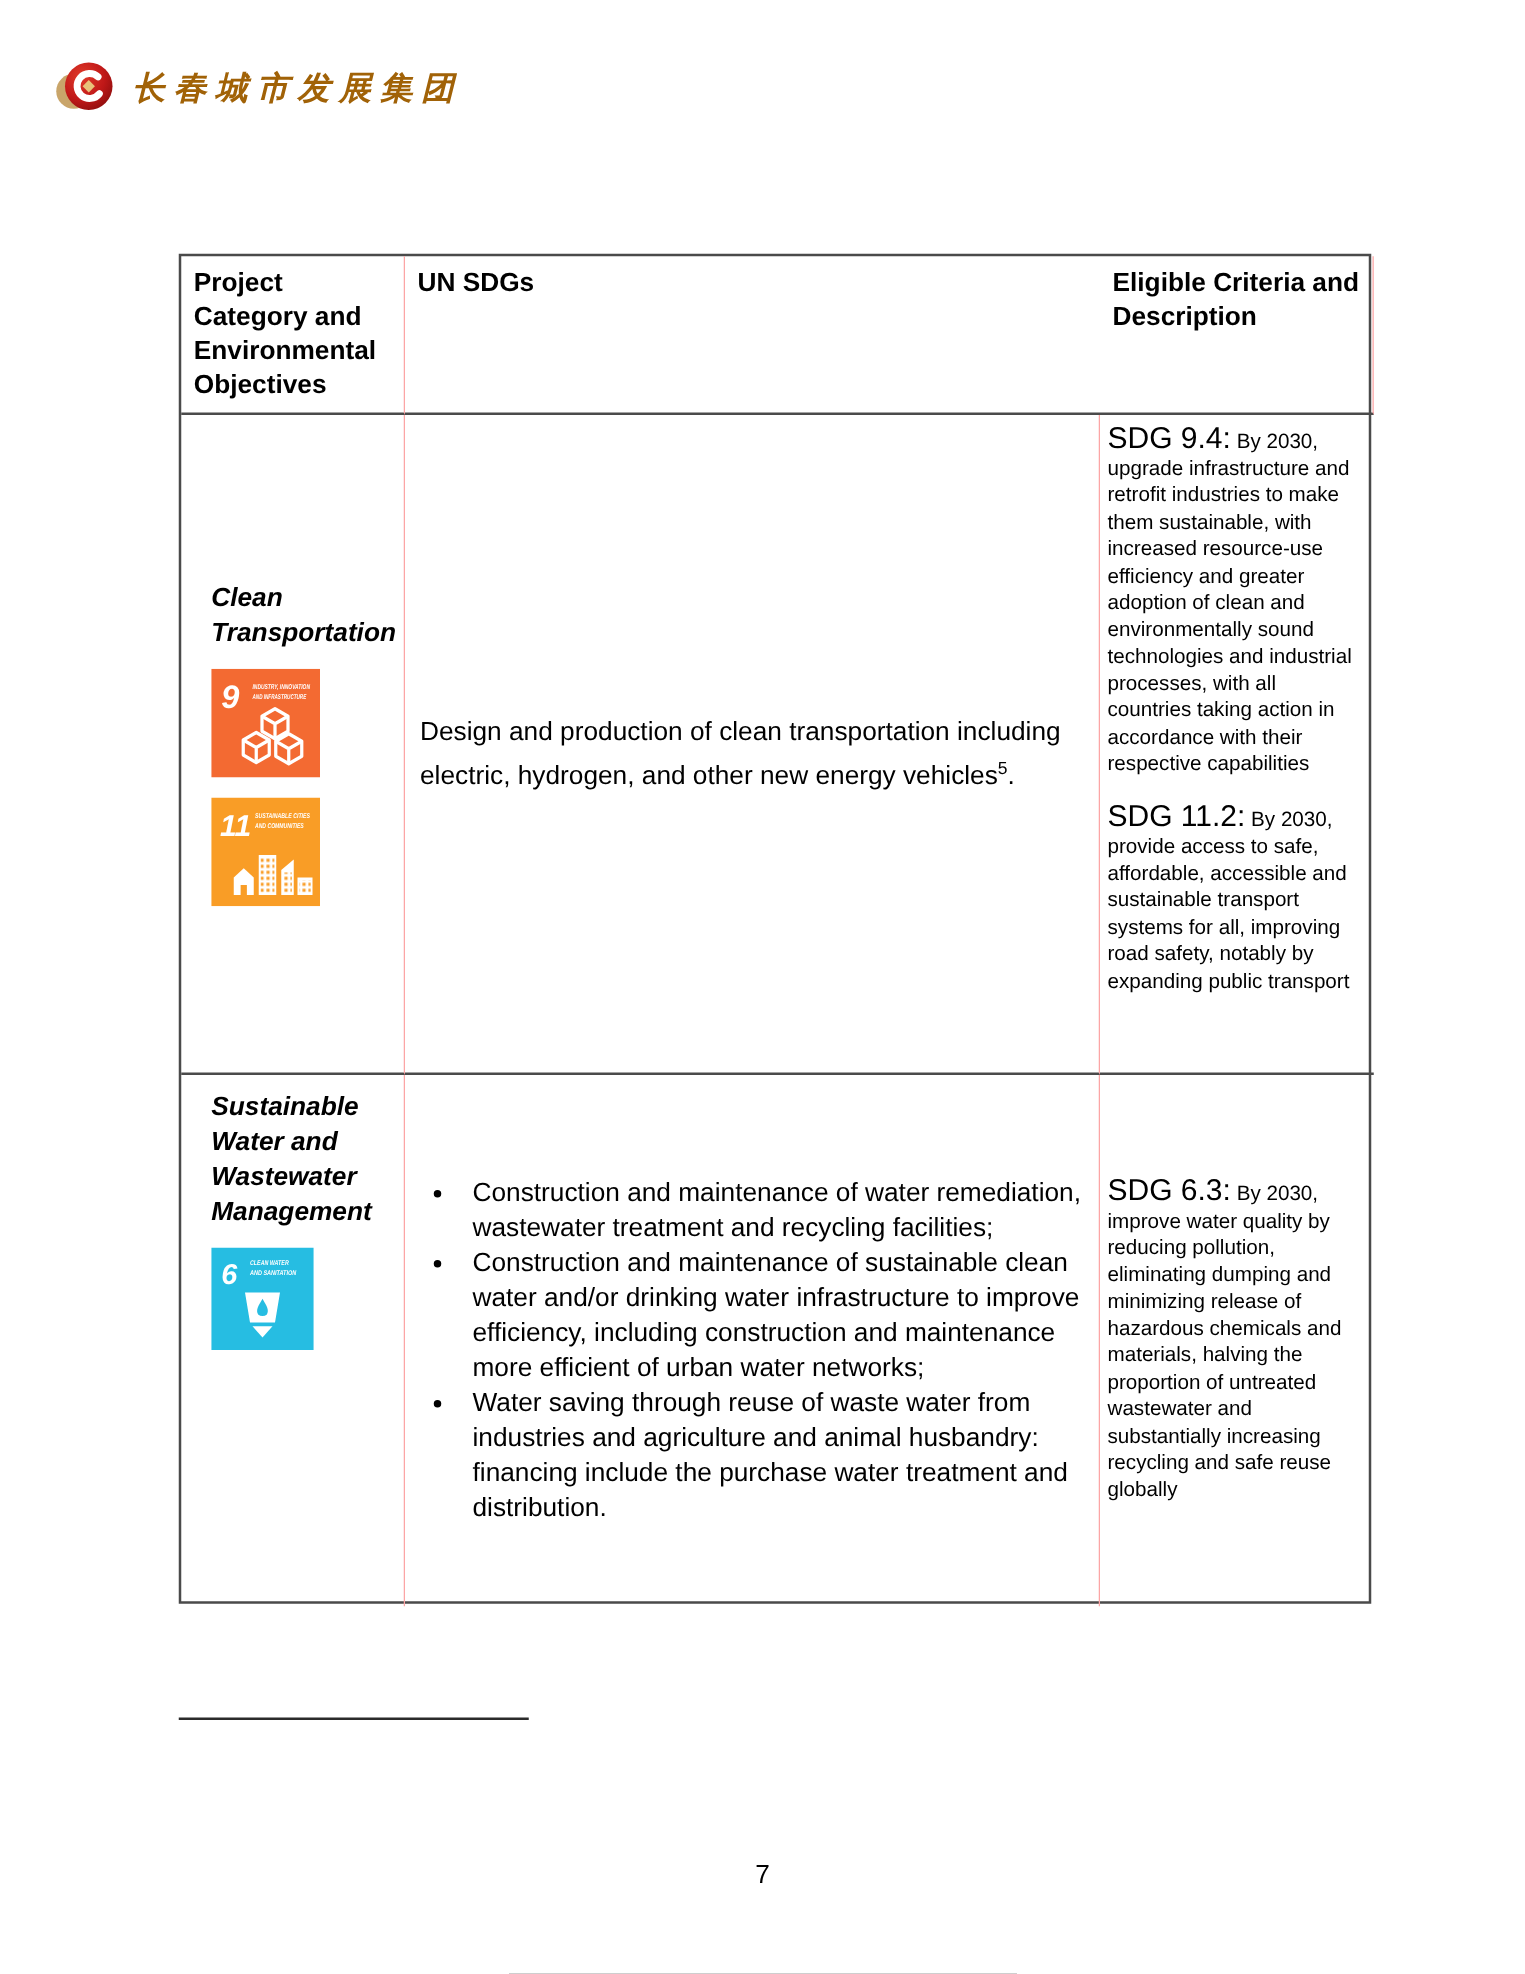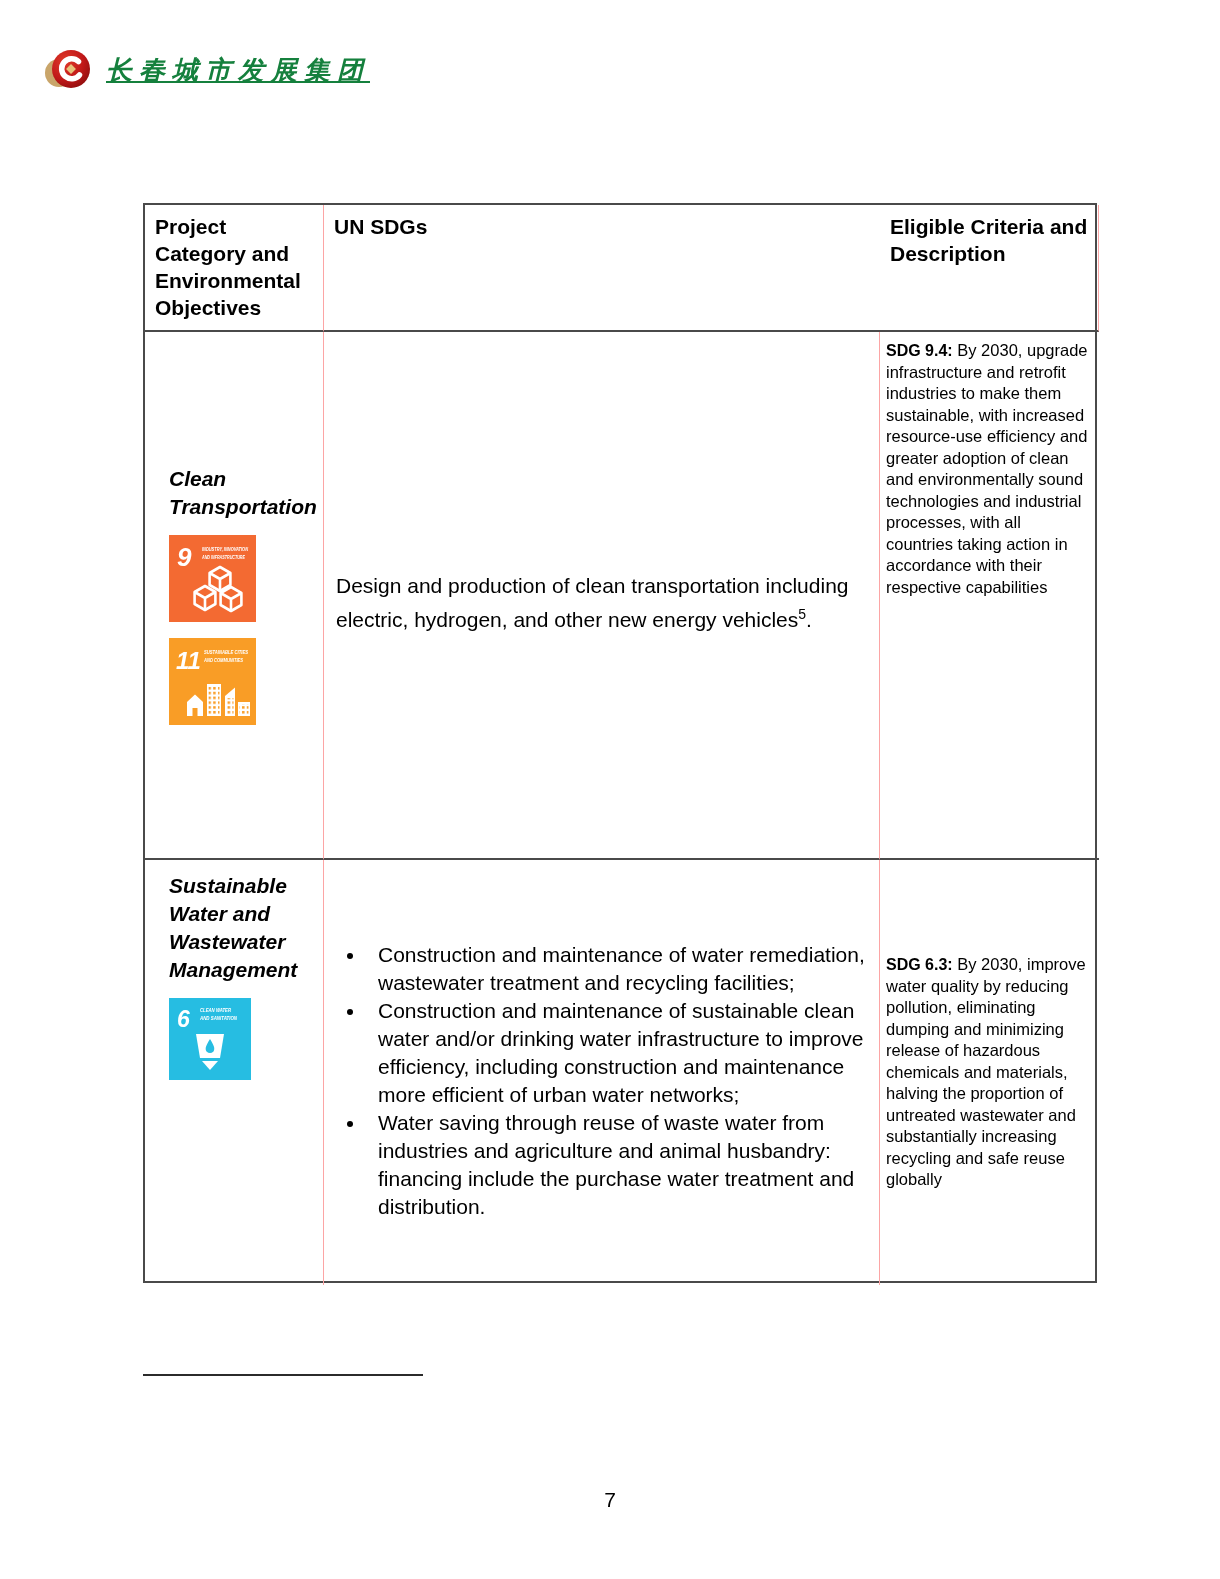--- a/index.html
+++ b/index.html
@@ -4,22 +4,22 @@
 <style>
   html,body{margin:0;padding:0;background:#888;}
   .page{
     position:relative; width:1220px; height:1579px; background:#ffffff;
     margin:0 auto; font-family:"Liberation Sans", sans-serif; color:#000;
     overflow:hidden;
   }
   
   .logo{position:absolute; left:44px; top:44px; display:flex; align-items:center; gap:12px;}
   .logo-text{
-    font-size:26px; letter-spacing:7px; color:#15803d;
-    font-family:"DejaVu Sans", sans-serif; font-style:italic; font-weight:bold;text-decoration:underline;
+    font-size:26px; letter-spacing:7px; color:#a16207;
+    font-family:"DejaVu Sans", sans-serif; font-style:italic; font-weight:bold;
   }
   
   .tbl{
     position:absolute; left:143px; top:203px; width:954px; height:1080px;
     display:grid; grid-template-columns:179px 556px 219px; grid-template-rows:127px 528px 425px;
     border:2px solid #4a4a4a; box-sizing:border-box; background:#fff;
   }
   .cell{box-sizing:border-box; border-right:1px solid #fca5a5; border-bottom:2px solid #4a4a4a; overflow:hidden;}
   .cell.last-col{border-right:none;}
   .cell.last-row{border-bottom:none;}
@@ -32,21 +32,21 @@
   .icon-stack{margin-top:14px; display:flex; flex-direction:column; gap:16px;}
   .critcell{display:flex; flex-direction:column; justify-content:center; padding:16px 8px 0 12px; font-size:21px; line-height:28px;}
   .crit-para{margin:0;}
   .crit-para sup{font-size:14px;}
   .crit-list{margin:0; padding-left:30px;}
   .crit-list li{padding-left:12px;}
   .sdgcell{padding:8px 7px 8px 6px; font-size:16.5px; line-height:21.5px;}
   .sdgcell.center{display:flex; flex-direction:column; justify-content:center;}
   .sdg-para{margin:0;}
   .sdg-para + .sdg-para{margin-top:20px;}
-  .sdg-code{font-size:16px; font-weight:bold; line-height:21.5px;}
+  .sdg-code{font-size:24px; font-weight:normal; line-height:21.5px;}
   
   .foot-rule{position:absolute; left:143px; top:1374px; width:280px; height:2px; background:#2b2b2b;}
   .footnote{position:absolute; left:143px; top:1382px; font-size:19px; line-height:26px;}
   .footnote sup{font-size:13px;}
   .pageno{position:absolute; left:0; right:0; top:1488px; text-align:center; font-size:21px;}
   .sdg-icon{display:block;}
 </style>
 </head>
 <body>
 
@@ -118,20 +118,21 @@
 
       </div>
     </div>
 
     <div class="cell critcell">
       <p class="crit-para"><span>Design and production of clean transportation including electric, hydrogen, and other new energy vehicles</span><sup>5</sup><span>.</span></p>
     </div>
 
     <div class="cell sdgcell last-col">
       <p class="sdg-para"><span class="sdg-code">SDG 9.4:</span> <span>By 2030, upgrade infrastructure and retrofit industries to make them sustainable, with increased resource-use efficiency and greater adoption of clean and environmentally sound technologies and industrial processes, with all countries taking action in accordance with their respective capabilities</span></p>
+      <p class="sdg-para"><span class="sdg-code">SDG 11.2:</span> <span>By 2030, provide access to safe, affordable, accessible and sustainable transport systems for all, improving road safety, notably by expanding public transport</span></p>
     </div>
 
     <div class="cell catcell top last-row">
       <div class="cat-title">Sustainable Water and Wastewater Management</div>
       <div class="icon-stack">
 
         <svg class="sdg-icon" width="82" height="82" viewBox="0 0 82 82">
           <rect width="82" height="82" fill="#26BDE2"></rect>
           <text x="8" y="29" font-family="Liberation Sans, sans-serif" font-size="23" font-weight="bold" fill="#fff">6</text>
           <text x="31" y="14" font-family="Liberation Sans, sans-serif" font-size="5.4" font-weight="bold" fill="#fff" textLength="31" lengthAdjust="spacingAndGlyphs">CLEAN WATER</text>

